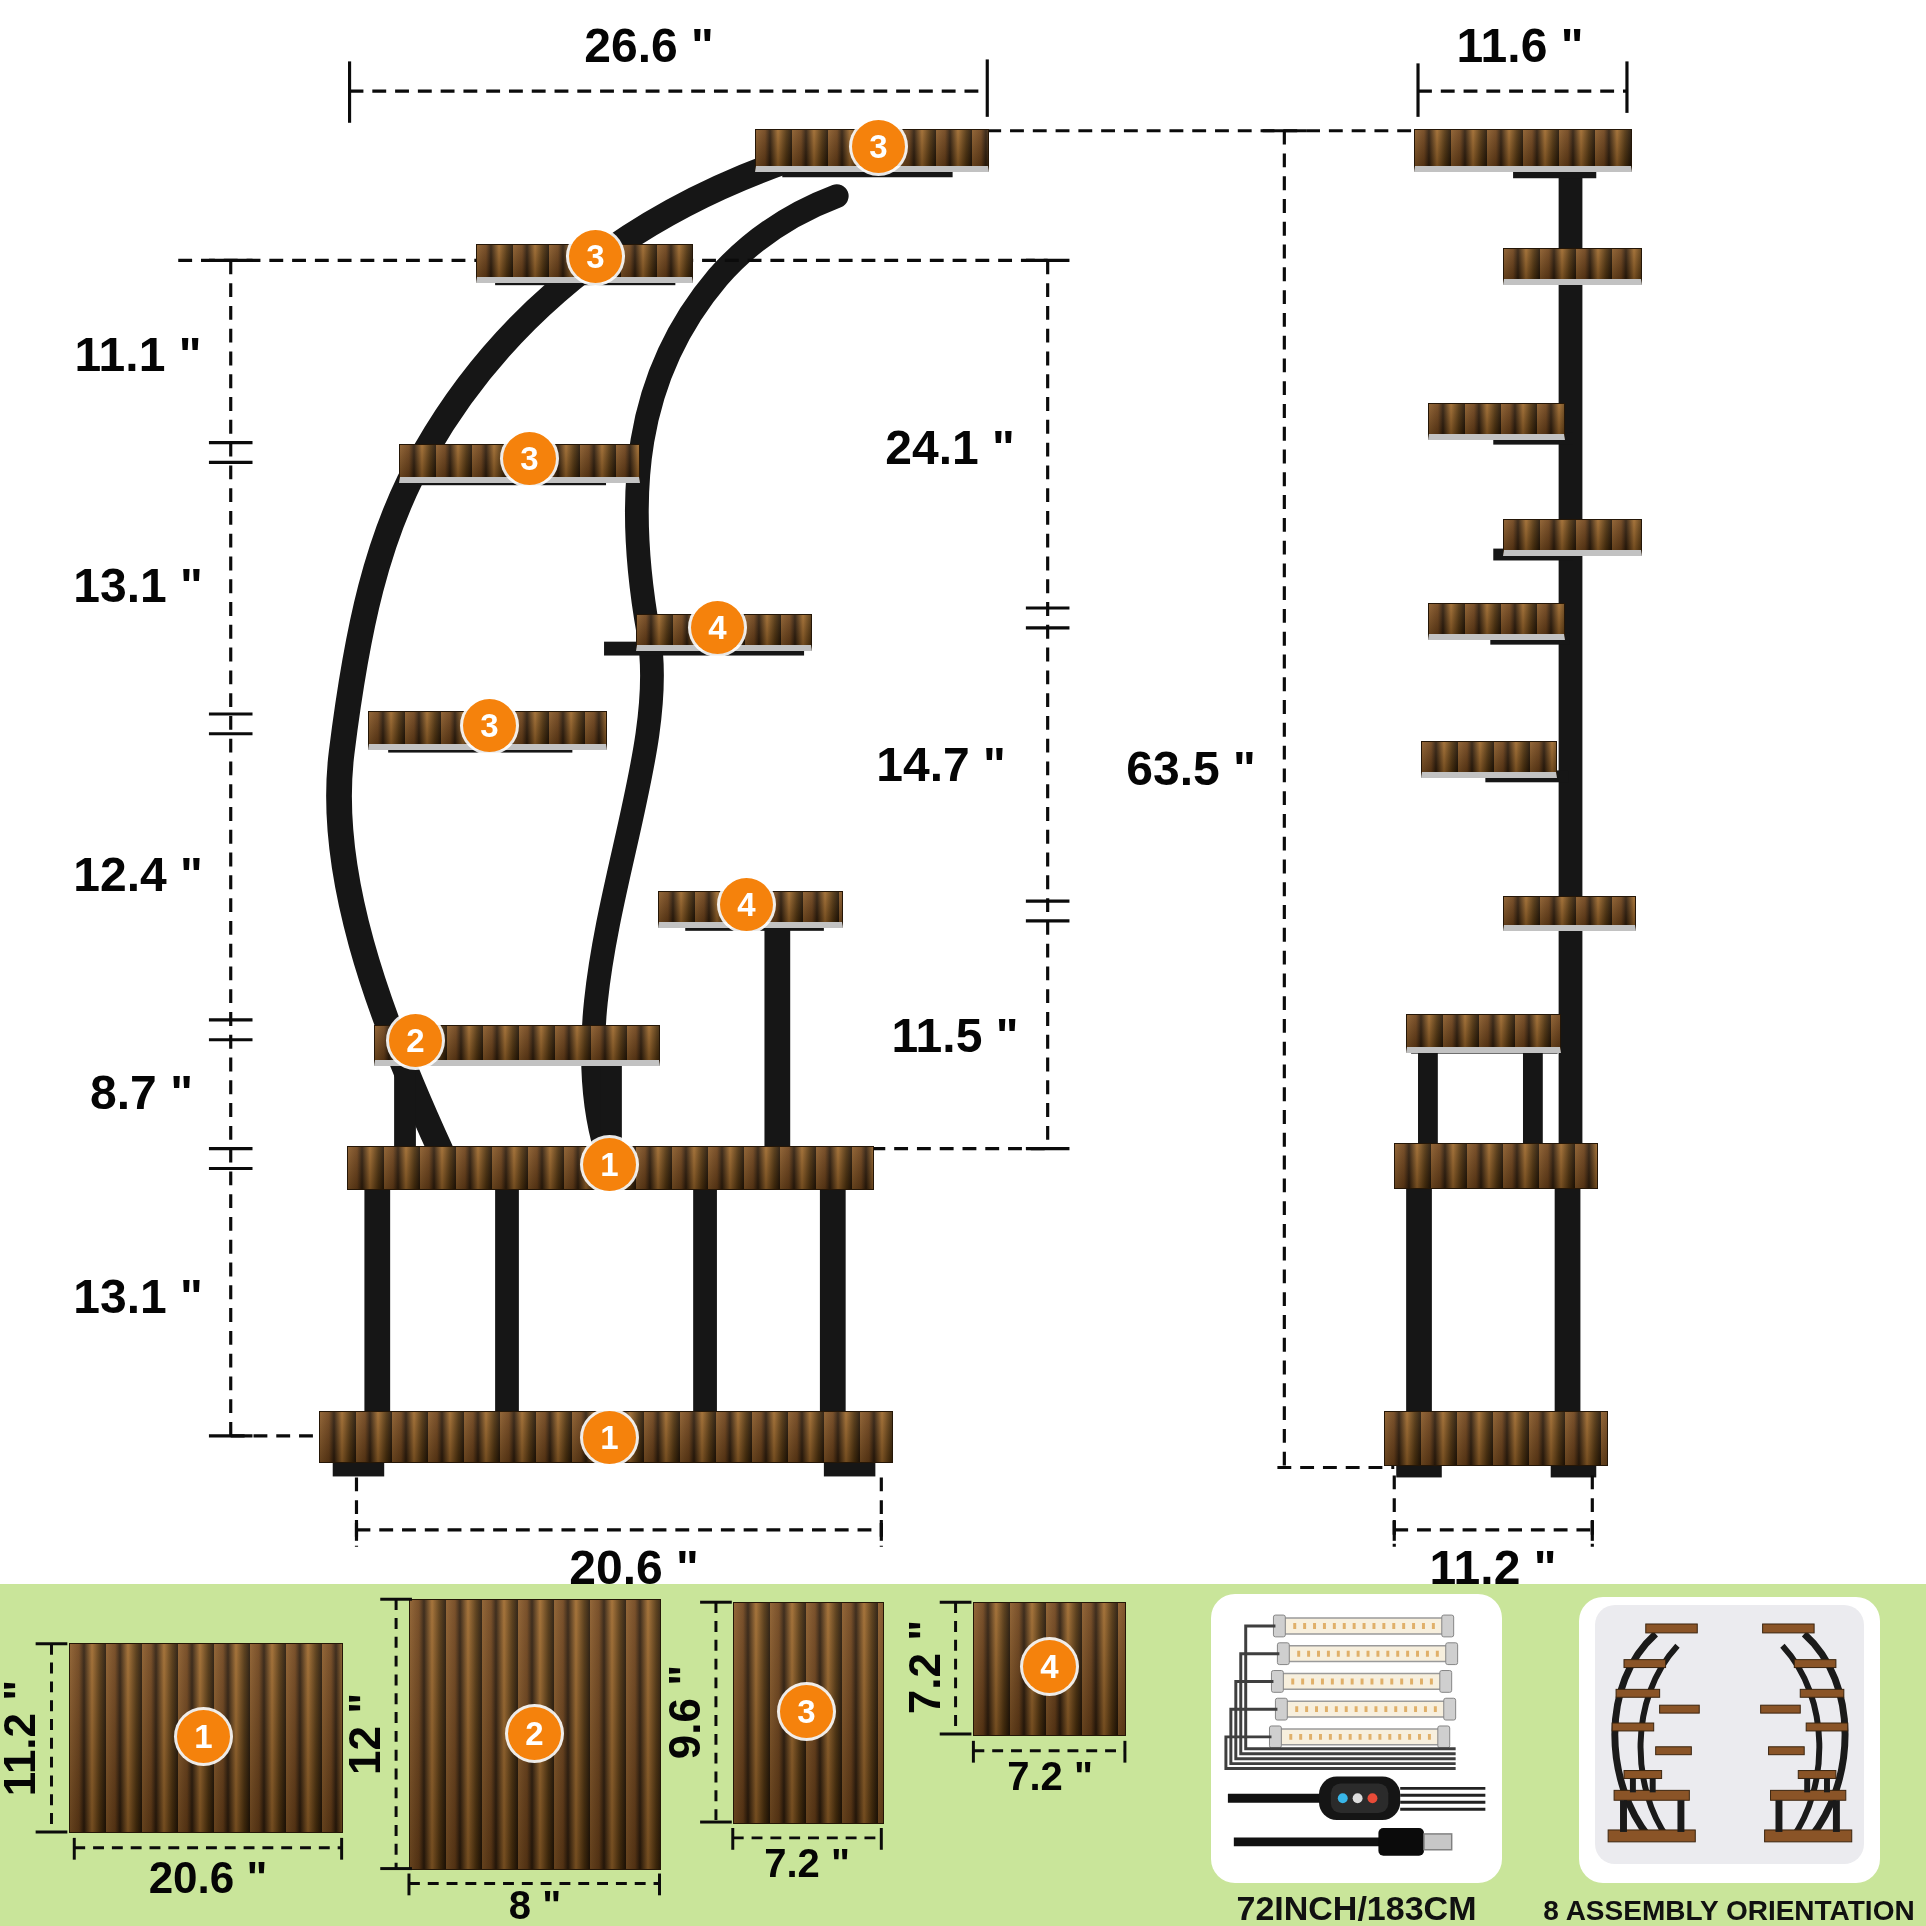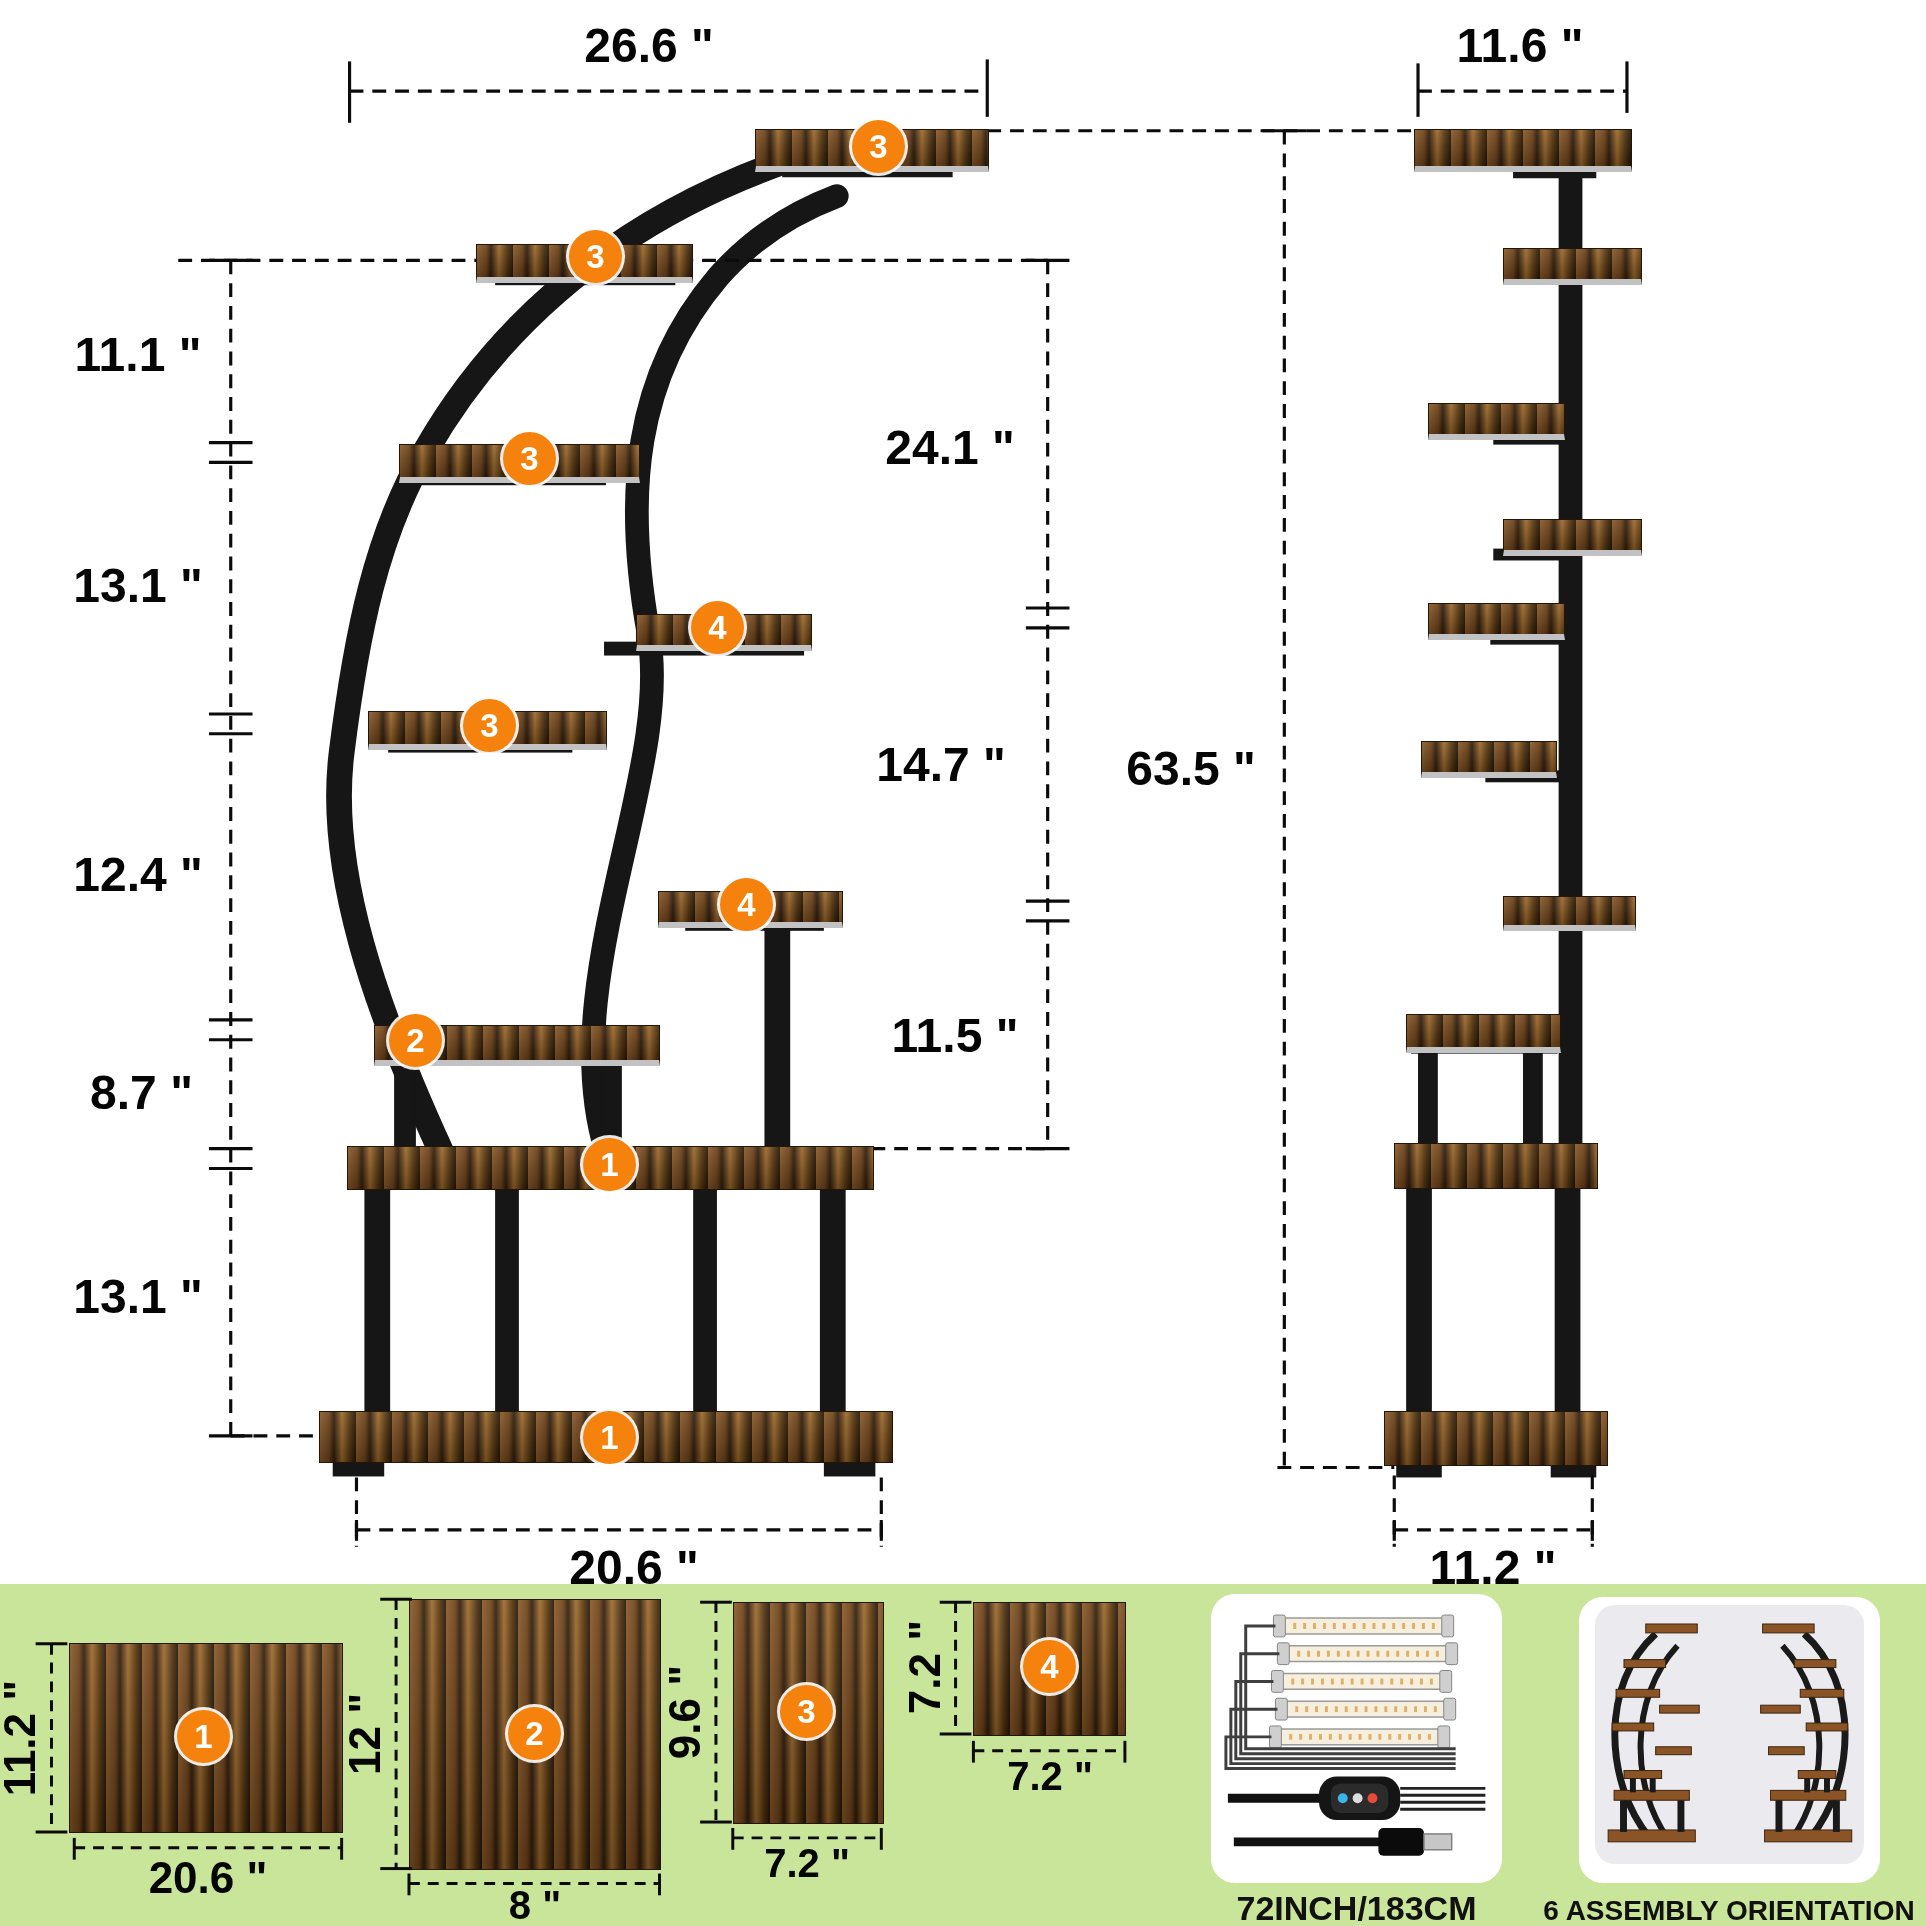--- a/index.html
+++ b/index.html
@@ -192,21 +192,21 @@
   <div class="wood" style="left:973px;top:1602px;width:151px;height:132px;"></div>
   <div class="badge" style="left:1023px;top:1640px;">4</div>
   <div class="vlabel" style="left:806px;top:1643px;">7.2 "</div>
   <div class="dim tiny" style="left:941px;top:1754px;width:218px;">7.2 "</div>
 
   <div class="card" style="left:1211px;top:1594px;width:291px;height:289px;"></div>
   <div class="caption" style="left:1228px;top:1889px;width:257px;font-size:34px;">72INCH/183CM</div>
 
   <div class="card" style="left:1579px;top:1597px;width:301px;height:286px;"></div>
   <div class="card-inner" style="left:1595px;top:1605px;width:269px;height:259px;"></div>
-  <div class="caption" style="left:1541px;top:1895px;width:376px;font-size:28px;">6 ASSEMBLY ORIENTATION</div>
+  <div class="caption" style="left:1541px;top:1895px;width:376px;font-size:28px;">8 ASSEMBLY ORIENTATION</div>
 
   <svg id="svg-fg" width="1927" height="1927" viewBox="0 0 1946 1946">
 
     <g stroke="#0b0b0b" stroke-width="3" fill="none">
       <g stroke-dasharray="11 8">
         <path d="M 52 1660 V 1850"></path>
           <path d="M 75 1866 H 345"></path>
         <path d="M 400 1615 V 1887"></path>
           <path d="M 413 1902 H 666"></path>
         <path d="M 723 1618 V 1840"></path>

